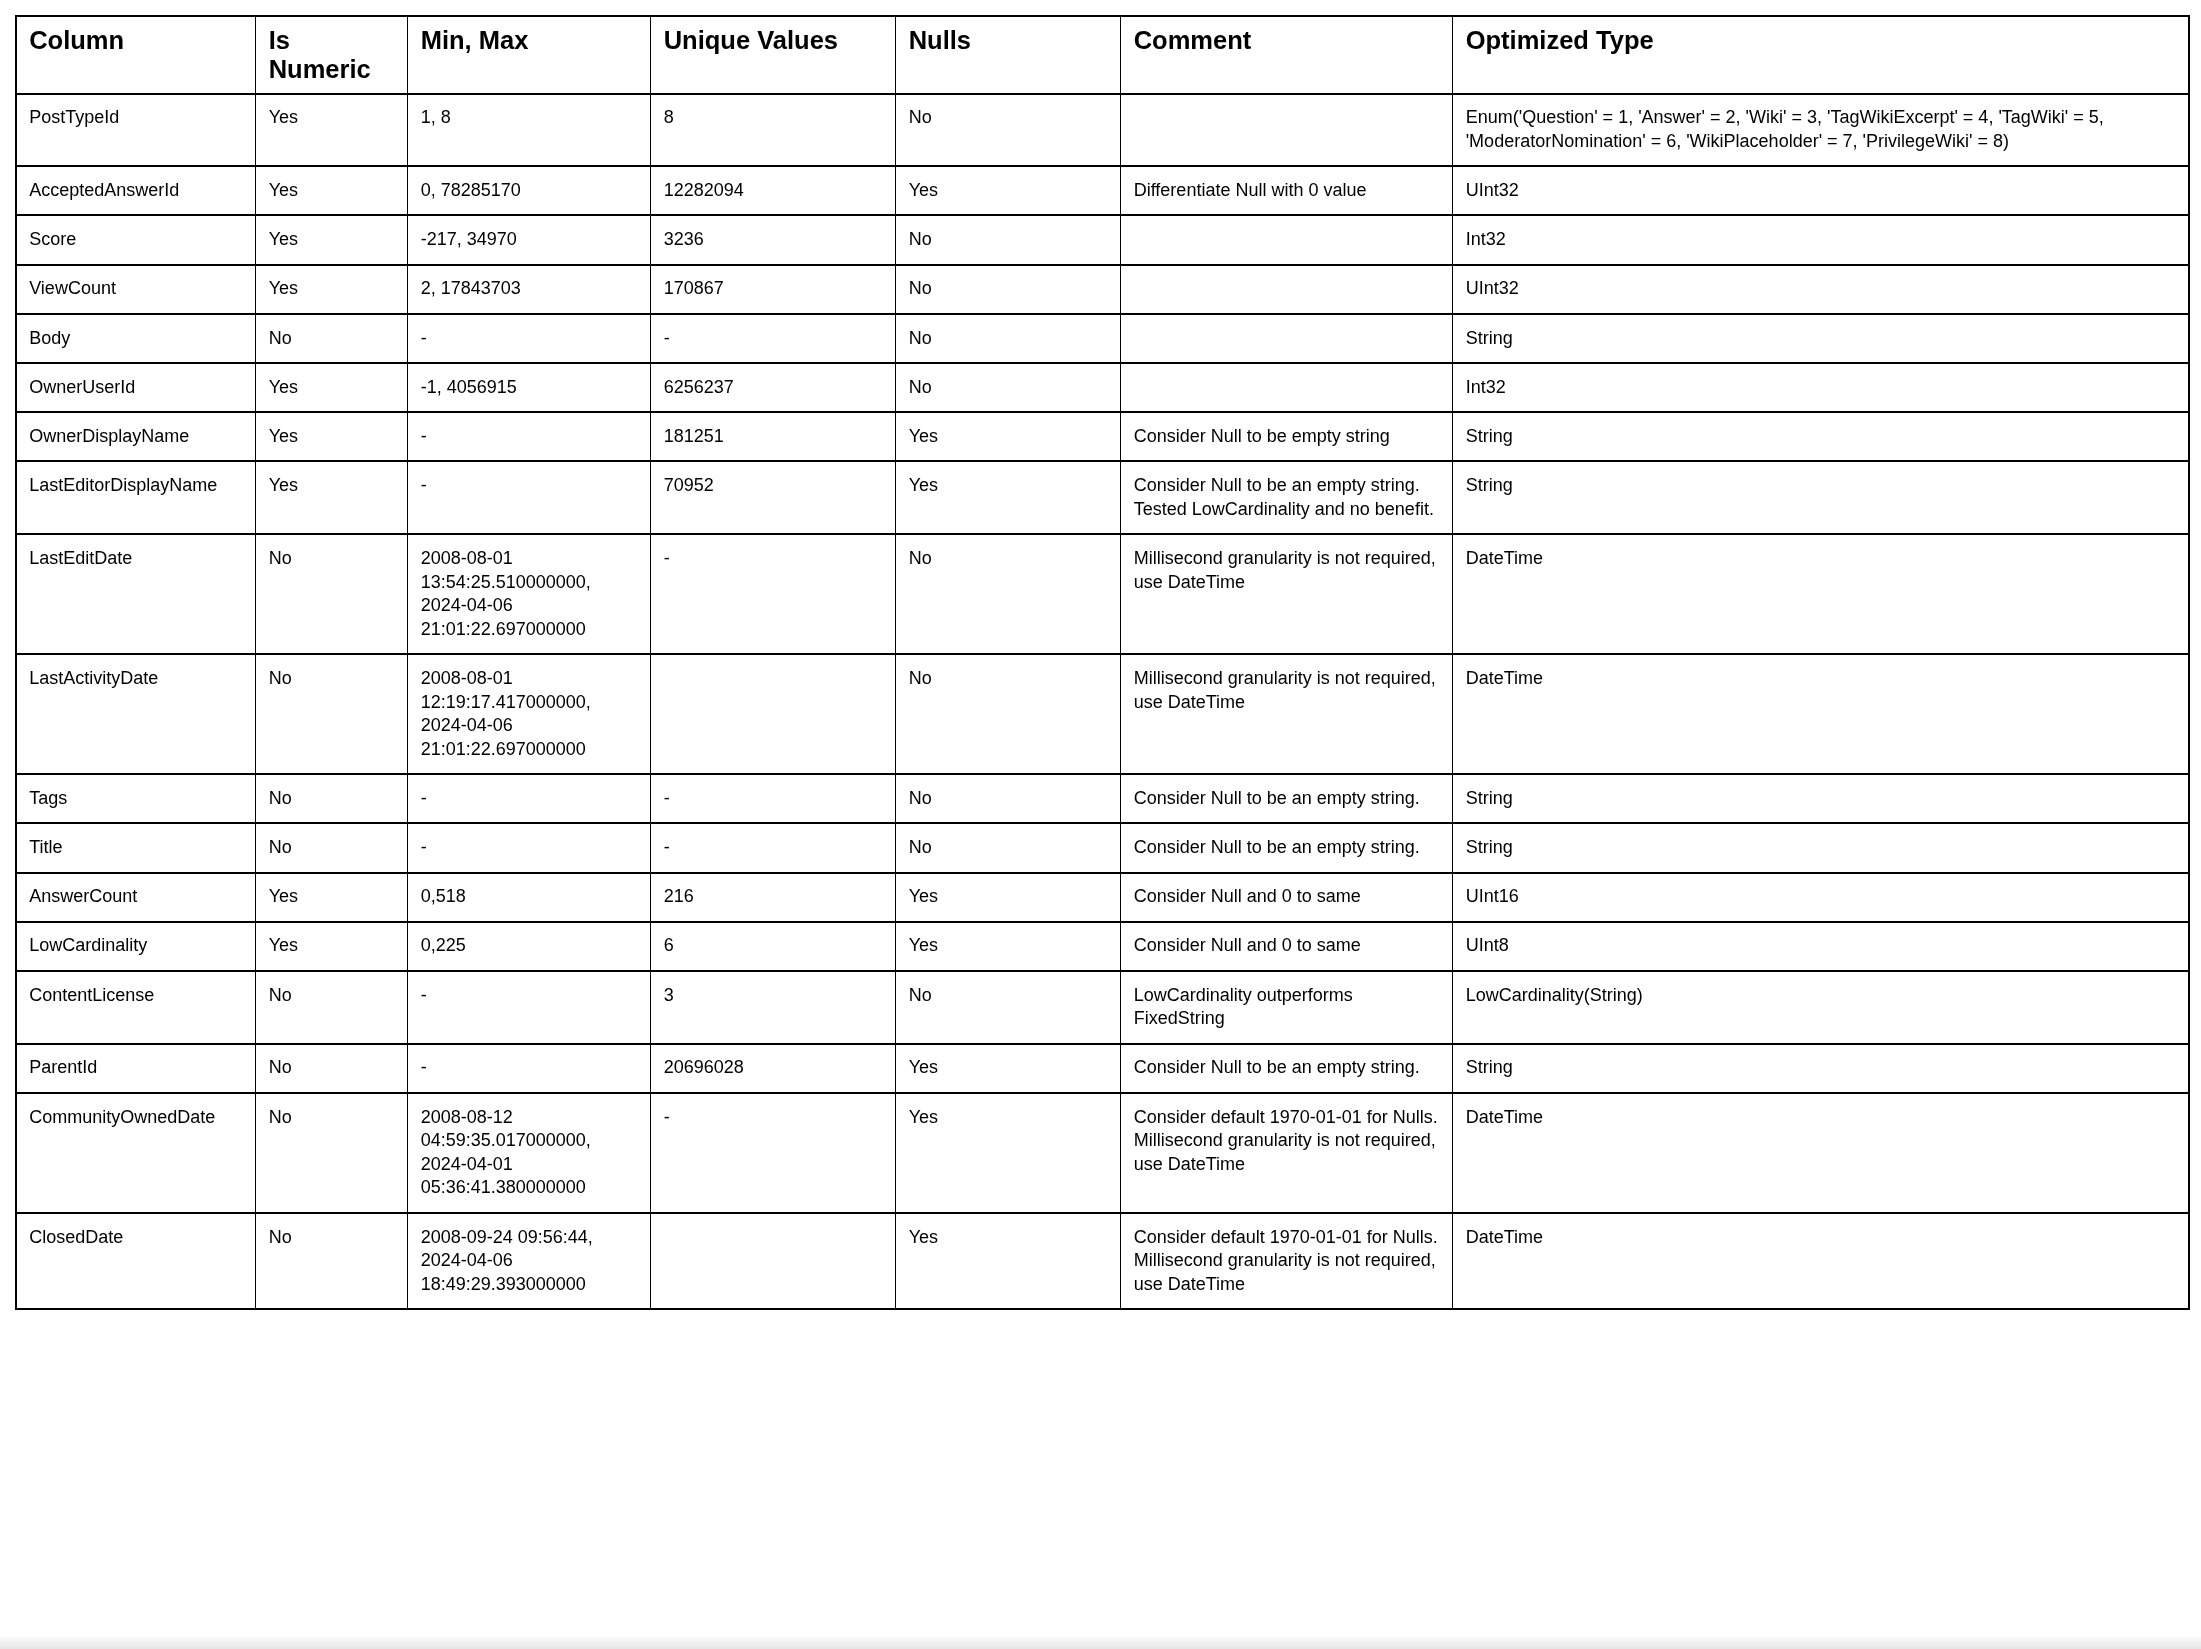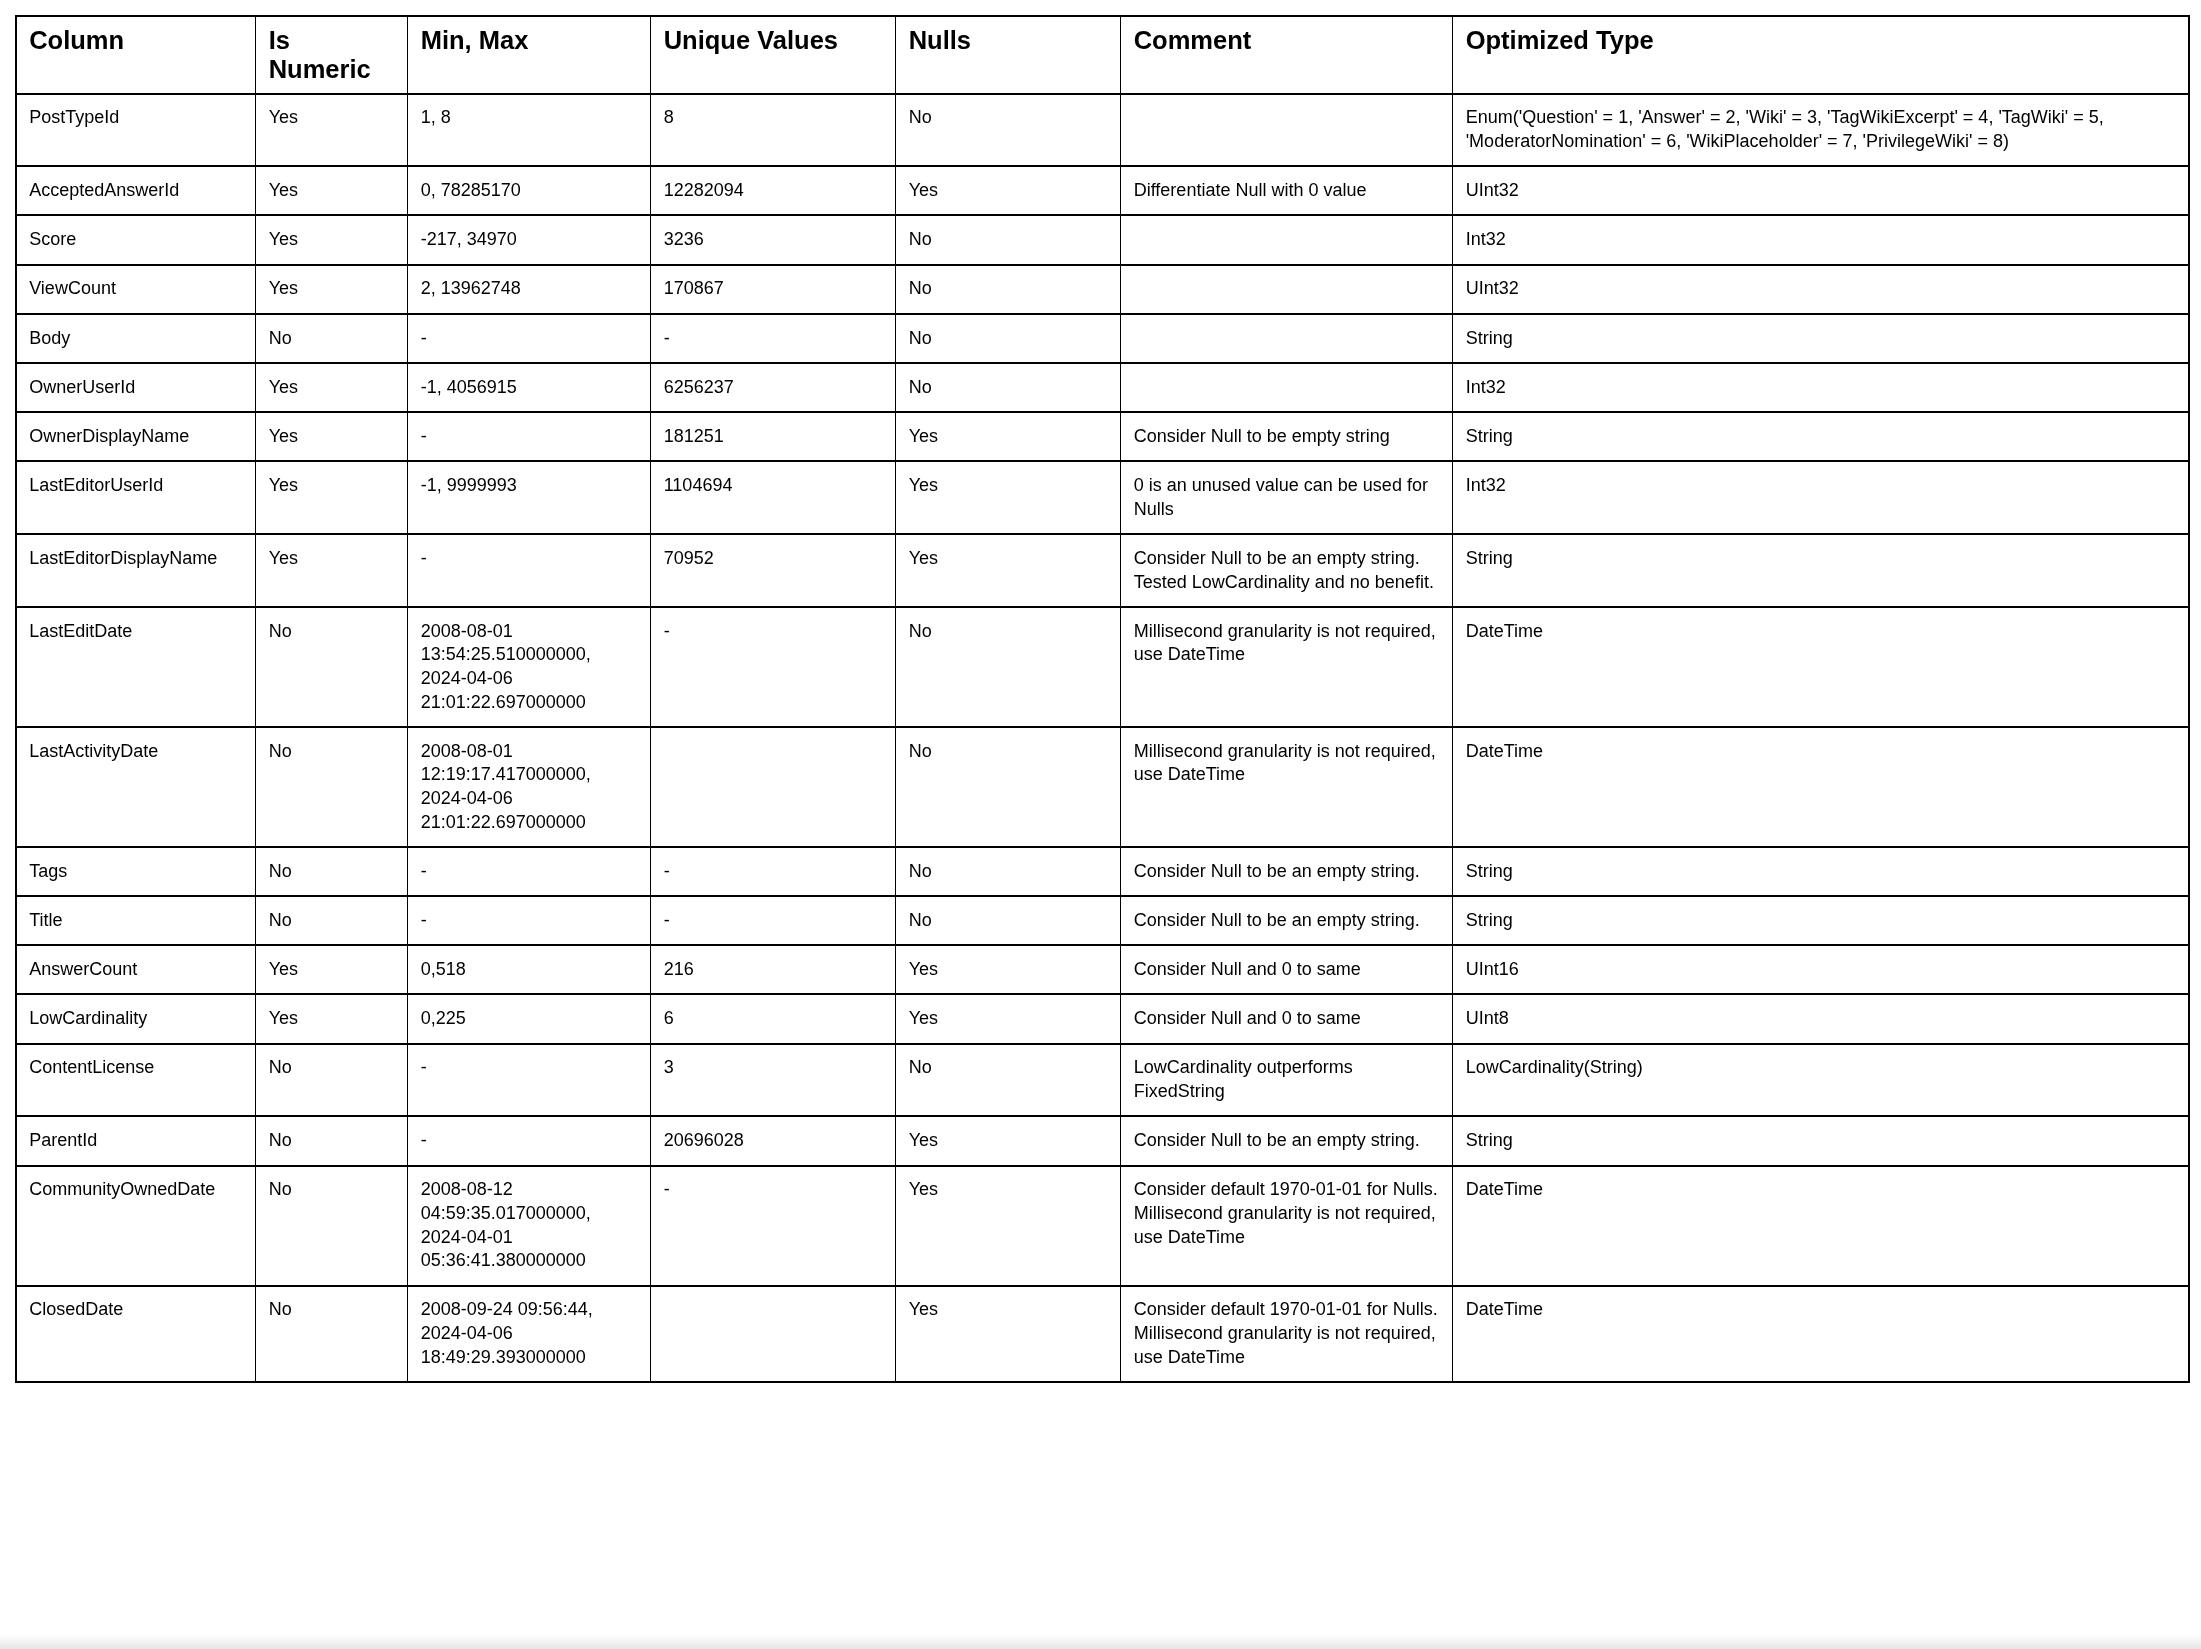--- a/index.html
+++ b/index.html
@@ -105,21 +105,21 @@
           <td>Yes</td>
           <td>-217, 34970</td>
           <td>3236</td>
           <td>No</td>
           <td></td>
           <td>Int32</td>
         </tr>
         <tr>
           <td>ViewCount</td>
           <td>Yes</td>
-          <td>2, 13962748</td>
+          <td>2, 17843703</td>
           <td>170867</td>
           <td>No</td>
           <td></td>
           <td>UInt32</td>
         </tr>
         <tr>
           <td>Body</td>
           <td>No</td>
           <td>-</td>
           <td>-</td>
@@ -137,29 +137,20 @@
           <td>Int32</td>
         </tr>
         <tr>
           <td>OwnerDisplayName</td>
           <td>Yes</td>
           <td>-</td>
           <td>181251</td>
           <td>Yes</td>
           <td>Consider Null to be empty string</td>
           <td>String</td>
-        </tr>
-        <tr>
-          <td>LastEditorUserId</td>
-          <td>Yes</td>
-          <td>-1, 9999993</td>
-          <td>1104694</td>
-          <td>Yes</td>
-          <td>0 is an unused value can be used for Nulls</td>
-          <td>Int32</td>
         </tr>
         <tr>
           <td>LastEditorDisplayName</td>
           <td>Yes</td>
           <td>-</td>
           <td>70952</td>
           <td>Yes</td>
           <td>Consider Null to be an empty string. Tested LowCardinality and no benefit.</td>
           <td>String</td>
         </tr>

